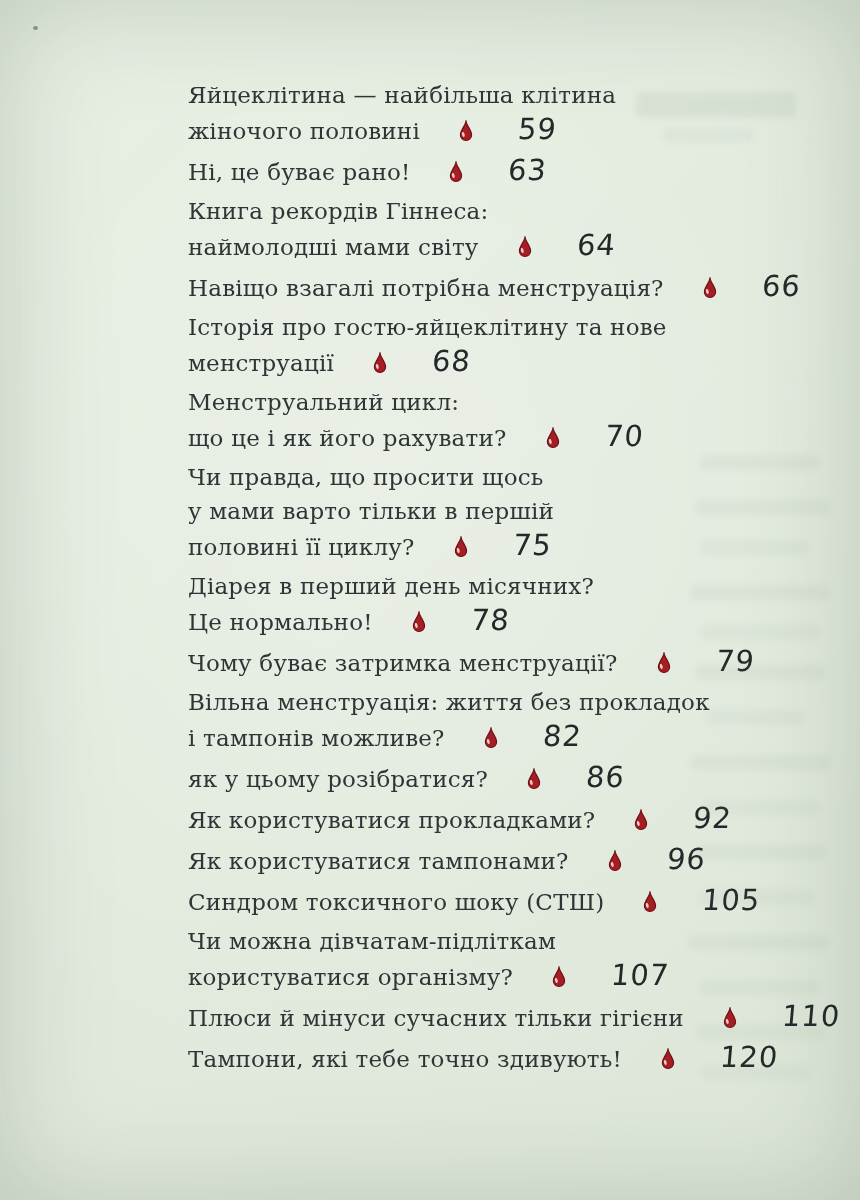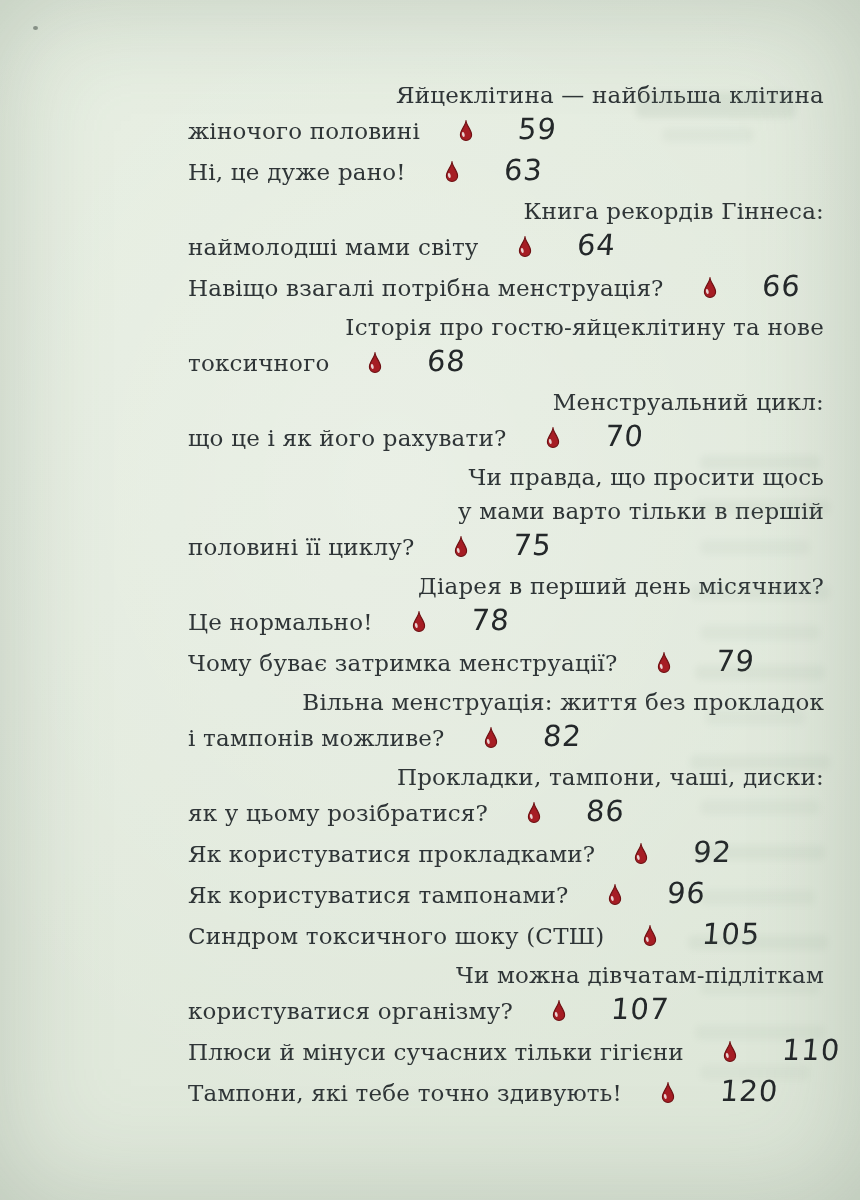--- a/index.html
+++ b/index.html
@@ -32,21 +32,20 @@
   }
   .toc-entry {
     margin: 0 0 5px 0;
     font-size: 23px;
     line-height: 34px;
     letter-spacing: 0.2px;
   }
   .title-line {
     display: block;
     white-space: nowrap;
-    text-align: right;
   }
   .final-line {
     display: block;
     white-space: nowrap;
   }
   .drop-icon {
     display: inline-block;
     width: 16px;
     height: 23px;
     margin-left: 38px;
@@ -89,41 +88,41 @@
 
 <div class="toc" id="toc">
     <p class="toc-entry">
       <span class="title-line"><span>Яйцеклітина — найбільша клітина</span></span>
       <span class="final-line"><span>жіночого половині</span><svg class="drop-icon" viewBox="0 0 20 28" width="16" height="23" aria-hidden="true">
     <path d="M10 1.5 C10 7 3 13.5 3 19.5 a7 7 0 0 0 14 0 C17 13.5 10 7 10 1.5 Z" fill="#a61d24" stroke="#6e1013" stroke-width="1.4" stroke-linejoin="round"></path>
     <ellipse cx="6.6" cy="19" rx="1.7" ry="3.1" fill="#f0e7e4" opacity="0.9" transform="rotate(-14 6.6 19)"></ellipse>
   </svg><span class="page-num">59</span></span>
     </p>
     <p class="toc-entry">
-      <span class="final-line"><span>Ні, це дуже рано!</span><svg class="drop-icon" viewBox="0 0 20 28" width="16" height="23" aria-hidden="true">
+      <span class="final-line"><span>Ні, це буває рано!</span><svg class="drop-icon" viewBox="0 0 20 28" width="16" height="23" aria-hidden="true">
     <path d="M10 1.5 C10 7 3 13.5 3 19.5 a7 7 0 0 0 14 0 C17 13.5 10 7 10 1.5 Z" fill="#a61d24" stroke="#6e1013" stroke-width="1.4" stroke-linejoin="round"></path>
     <ellipse cx="6.6" cy="19" rx="1.7" ry="3.1" fill="#f0e7e4" opacity="0.9" transform="rotate(-14 6.6 19)"></ellipse>
   </svg><span class="page-num">63</span></span>
     </p>
     <p class="toc-entry">
       <span class="title-line"><span>Книга рекордів Гіннеса:</span></span>
       <span class="final-line"><span>наймолодші мами світу</span><svg class="drop-icon" viewBox="0 0 20 28" width="16" height="23" aria-hidden="true">
     <path d="M10 1.5 C10 7 3 13.5 3 19.5 a7 7 0 0 0 14 0 C17 13.5 10 7 10 1.5 Z" fill="#a61d24" stroke="#6e1013" stroke-width="1.4" stroke-linejoin="round"></path>
     <ellipse cx="6.6" cy="19" rx="1.7" ry="3.1" fill="#f0e7e4" opacity="0.9" transform="rotate(-14 6.6 19)"></ellipse>
   </svg><span class="page-num">64</span></span>
     </p>
     <p class="toc-entry">
       <span class="final-line"><span>Навіщо взагалі потрібна менструація?</span><svg class="drop-icon" viewBox="0 0 20 28" width="16" height="23" aria-hidden="true">
     <path d="M10 1.5 C10 7 3 13.5 3 19.5 a7 7 0 0 0 14 0 C17 13.5 10 7 10 1.5 Z" fill="#a61d24" stroke="#6e1013" stroke-width="1.4" stroke-linejoin="round"></path>
     <ellipse cx="6.6" cy="19" rx="1.7" ry="3.1" fill="#f0e7e4" opacity="0.9" transform="rotate(-14 6.6 19)"></ellipse>
   </svg><span class="page-num">66</span></span>
     </p>
     <p class="toc-entry">
       <span class="title-line"><span>Історія про гостю-яйцеклітину та нове</span></span>
-      <span class="final-line"><span>токсичного</span><svg class="drop-icon" viewBox="0 0 20 28" width="16" height="23" aria-hidden="true">
+      <span class="final-line"><span>менструації</span><svg class="drop-icon" viewBox="0 0 20 28" width="16" height="23" aria-hidden="true">
     <path d="M10 1.5 C10 7 3 13.5 3 19.5 a7 7 0 0 0 14 0 C17 13.5 10 7 10 1.5 Z" fill="#a61d24" stroke="#6e1013" stroke-width="1.4" stroke-linejoin="round"></path>
     <ellipse cx="6.6" cy="19" rx="1.7" ry="3.1" fill="#f0e7e4" opacity="0.9" transform="rotate(-14 6.6 19)"></ellipse>
   </svg><span class="page-num">68</span></span>
     </p>
     <p class="toc-entry">
       <span class="title-line"><span>Менструальний цикл:</span></span>
       <span class="final-line"><span>що це і як його рахувати?</span><svg class="drop-icon" viewBox="0 0 20 28" width="16" height="23" aria-hidden="true">
     <path d="M10 1.5 C10 7 3 13.5 3 19.5 a7 7 0 0 0 14 0 C17 13.5 10 7 10 1.5 Z" fill="#a61d24" stroke="#6e1013" stroke-width="1.4" stroke-linejoin="round"></path>
     <ellipse cx="6.6" cy="19" rx="1.7" ry="3.1" fill="#f0e7e4" opacity="0.9" transform="rotate(-14 6.6 19)"></ellipse>
   </svg><span class="page-num">70</span></span>
@@ -150,21 +149,20 @@
   </svg><span class="page-num">79</span></span>
     </p>
     <p class="toc-entry">
       <span class="title-line"><span>Вільна менструація: життя без прокладок</span></span>
       <span class="final-line"><span>і тампонів можливе?</span><svg class="drop-icon" viewBox="0 0 20 28" width="16" height="23" aria-hidden="true">
     <path d="M10 1.5 C10 7 3 13.5 3 19.5 a7 7 0 0 0 14 0 C17 13.5 10 7 10 1.5 Z" fill="#a61d24" stroke="#6e1013" stroke-width="1.4" stroke-linejoin="round"></path>
     <ellipse cx="6.6" cy="19" rx="1.7" ry="3.1" fill="#f0e7e4" opacity="0.9" transform="rotate(-14 6.6 19)"></ellipse>
   </svg><span class="page-num">82</span></span>
     </p>
     <p class="toc-entry">
-      <span class="title-line"><span>Прокладки, тампони, чаші, диски:</span></span>
       <span class="final-line"><span>як у цьому розібратися?</span><svg class="drop-icon" viewBox="0 0 20 28" width="16" height="23" aria-hidden="true">
     <path d="M10 1.5 C10 7 3 13.5 3 19.5 a7 7 0 0 0 14 0 C17 13.5 10 7 10 1.5 Z" fill="#a61d24" stroke="#6e1013" stroke-width="1.4" stroke-linejoin="round"></path>
     <ellipse cx="6.6" cy="19" rx="1.7" ry="3.1" fill="#f0e7e4" opacity="0.9" transform="rotate(-14 6.6 19)"></ellipse>
   </svg><span class="page-num">86</span></span>
     </p>
     <p class="toc-entry">
       <span class="final-line"><span>Як користуватися прокладками?</span><svg class="drop-icon" viewBox="0 0 20 28" width="16" height="23" aria-hidden="true">
     <path d="M10 1.5 C10 7 3 13.5 3 19.5 a7 7 0 0 0 14 0 C17 13.5 10 7 10 1.5 Z" fill="#a61d24" stroke="#6e1013" stroke-width="1.4" stroke-linejoin="round"></path>
     <ellipse cx="6.6" cy="19" rx="1.7" ry="3.1" fill="#f0e7e4" opacity="0.9" transform="rotate(-14 6.6 19)"></ellipse>
   </svg><span class="page-num">92</span></span>

